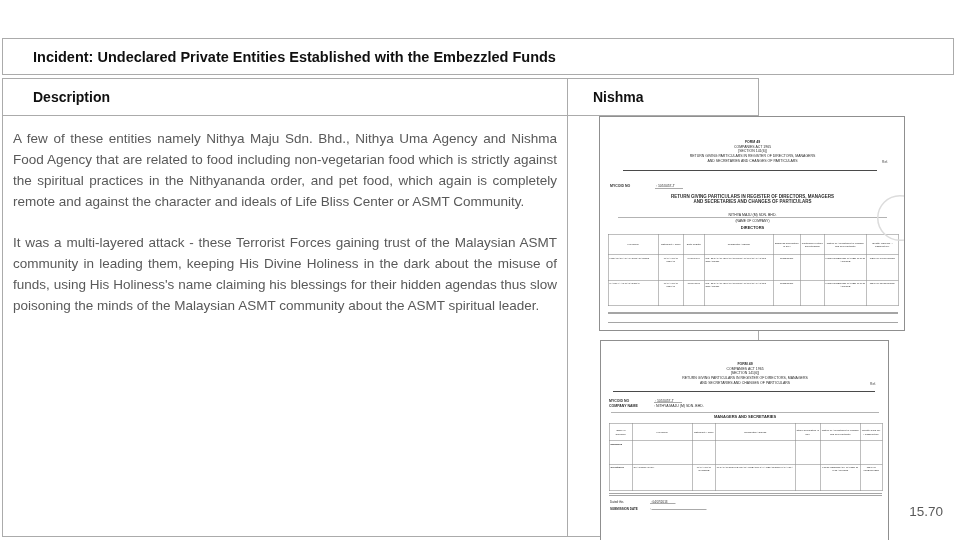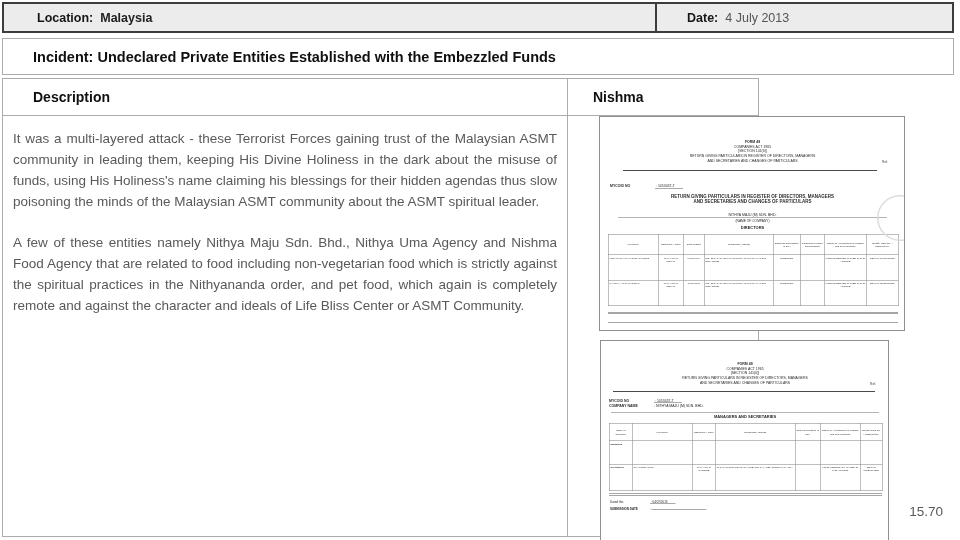--- a/index.html
+++ b/index.html
@@ -90,43 +90,33 @@
   .seal{position:absolute;left:554px;top:112px;width:86px;height:86px;border:3px solid #dcdcdc;border-radius:50%;}
 
   
   .pageno{position:absolute;right:17px;top:504px;font-size:13.5px;color:#595959;}
 </style>
 </head>
 <body>
 
 <div class="slide">
 
-  <div class="topbar">
-    <div class="cell-loc">
-      <span class="tb-lbl">Location:</span>
-      <span class="tb-val">Malaysia</span>
-    </div>
-    <div class="cell-date">
-      <span class="tb-lbl">Date:</span>
-      <span class="tb-val gray">4 July 2013</span>
-    </div>
-  </div>
 
   <div class="incident">
     <span>Incident: Undeclared Private Entities Established with the Embezzled Funds</span>
   </div>
 
   <div class="main-table">
     <div class="header-divider"></div>
     <div class="col-divider"></div>
     <div class="desc-header">Description</div>
     <div class="photos-header">Nishma</div>
     <div class="desc-body">
+      <p>A few of these entities namely Nithya Maju Sdn. Bhd., Nithya Uma Agency and Nishma Food Agency that are related to food including non-vegetarian food which is strictly against the spiritual practices in the Nithyananda order, and pet food, which again is completely remote and against the character and ideals of Life Bliss Center or ASMT Community.</p>
       <p>It was a multi-layered attack - these Terrorist Forces gaining trust of the Malaysian ASMT community in leading them, keeping His Divine Holiness in the dark about the misuse of funds, using His Holiness's name claiming his blessings for their hidden agendas thus slow poisoning the minds of the Malaysian ASMT community about the ASMT spiritual leader.</p>
-      <p>A few of these entities namely Nithya Maju Sdn. Bhd., Nithya Uma Agency and Nishma Food Agency that are related to food including non-vegetarian food which is strictly against the spiritual practices in the Nithyananda order, and pet food, which again is completely remote and against the character and ideals of Life Bliss Center or ASMT Community.</p>
     </div>
   </div>
 
   <div class="page page1">
     <div class="pgwrap w1">
       <div class="fhead">
         <div class="b">FORM 49</div>
         <div>COMPANIES ACT 1965</div>
         <div>[SECTION 141(6)]</div>
         <div>RETURN GIVING PARTICULARS IN REGISTER OF DIRECTORS, MANAGERS</div>

